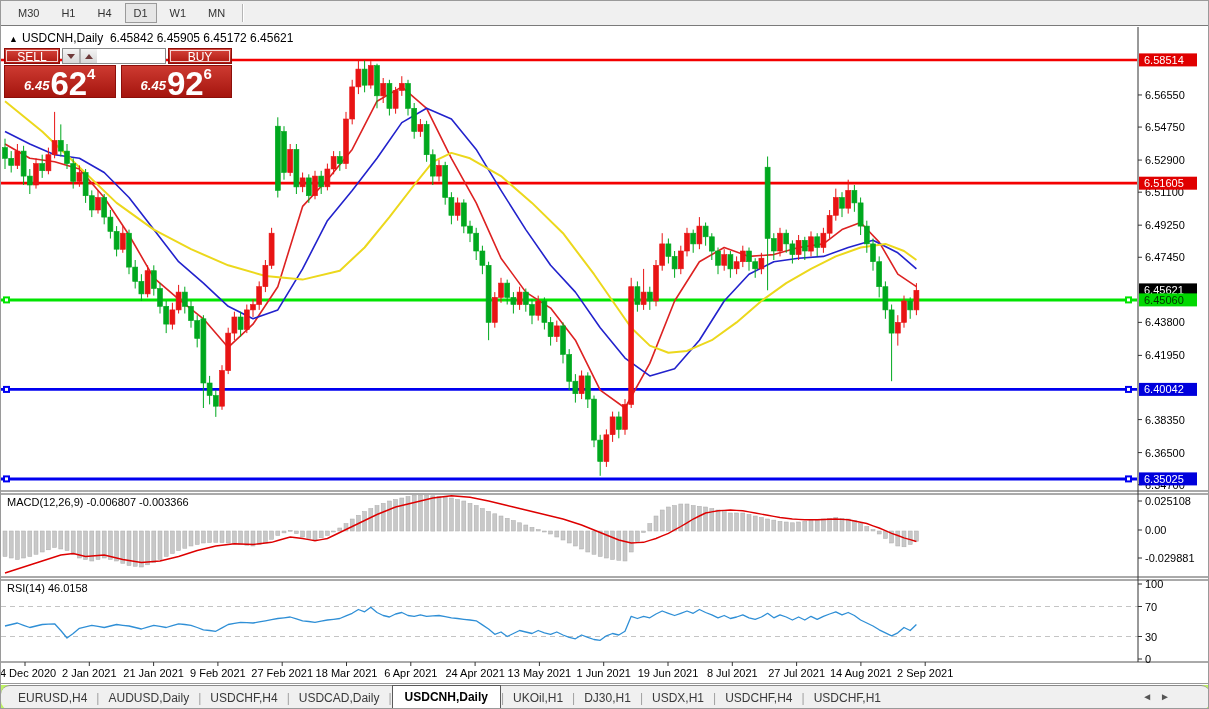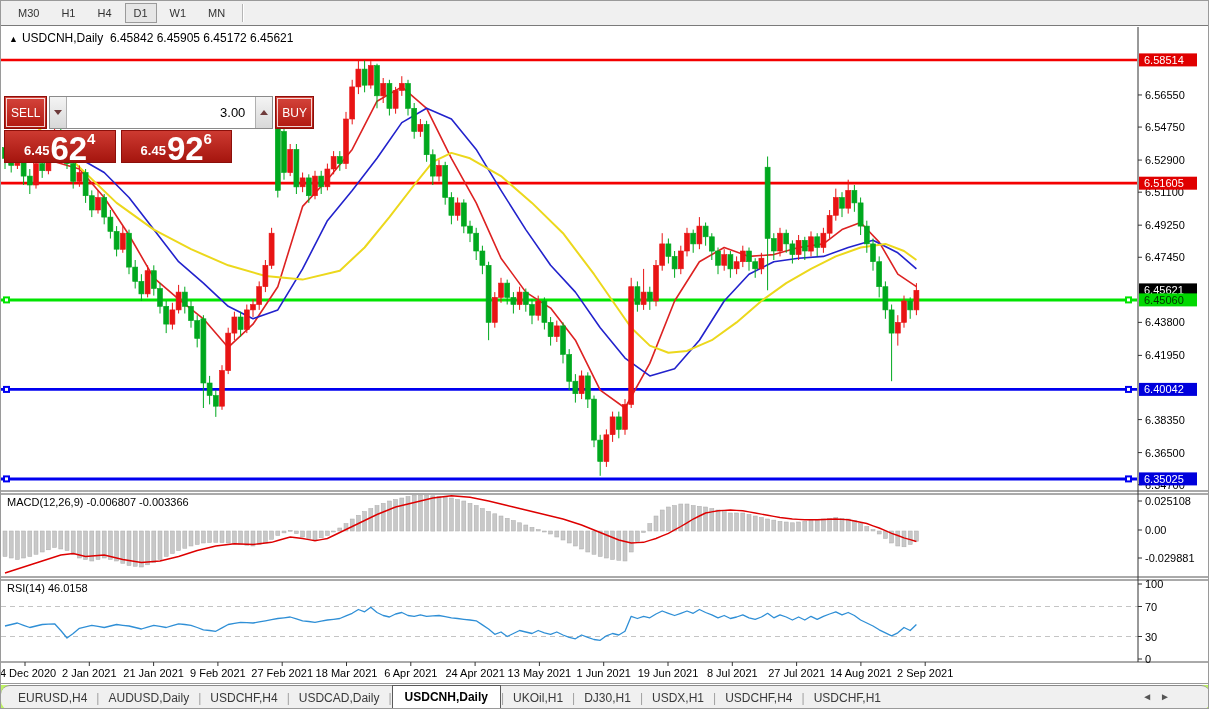--- a/index.html
+++ b/index.html
@@ -11,36 +11,36 @@
   .tf-btn{font-size:11px;color:#333;padding:3px 8px;margin:0 2px;border:1px solid transparent;background:transparent;cursor:default;}
   .tf-btn.active{background:#e6e6e6;border:1px solid #9a9a9a;}
   .tb-sep{width:1px;height:18px;background:#b5b5b5;margin:0 6px;border-right:1px solid #fff;}
   
   #chart-svg{position:absolute;left:0;top:25px;}
   .chart-title{position:absolute;left:8px;top:30px;font-size:12px;color:#000;white-space:nowrap;z-index:5;}
   .chart-title .mk{font-size:9px;margin-right:4px;}
   .pane-label{position:absolute;left:6px;font-size:11px;color:#000;z-index:5;}
   
   .trade-panel{position:absolute;left:3px;top:47px;width:228px;z-index:6;}
-  .tp-row1{display:flex;height:33px;margin-top:48px;}
+  .tp-row1{display:flex;height:16px;}
   .tp-sell,.tp-buy{width:56px;background:linear-gradient(#d5453c,#b01810);color:#fff;font-size:12px;
        border:1px solid #8c0f0a;outline:1px solid rgba(255,255,255,.8);outline-offset:-3px;cursor:pointer;font-family:inherit;}
   .tp-buy{width:64px;}
   .tp-vol{flex:1;display:flex;margin:0 2px;border:1px solid #8a8a8a;background:#fff;}
   .tp-spin{width:17px;background:linear-gradient(#f4f4f4,#d8d8d8);border:none;border-right:1px solid #b0b0b0;
        display:flex;align-items:center;justify-content:center;cursor:pointer;padding:0;}
   .tp-spin:last-child{border-right:none;border-left:1px solid #b0b0b0;}
   .tri-dn{width:0;height:0;border-left:4px solid transparent;border-right:4px solid transparent;border-top:5px solid #6e3a3a;}
   .tri-up{width:0;height:0;border-left:4px solid transparent;border-right:4px solid transparent;border-bottom:5px solid #6e3a3a;}
   .tp-vol-input{flex:1;border:none;font-size:13px;text-align:right;padding-right:10px;font-family:inherit;min-width:0;}
   .tp-row2{display:flex;margin-top:1px;height:33px;}
   .tp-quote{flex:1;background:linear-gradient(#cd3a31,#a5150e);border:1px solid #8c0f0a;color:#fff;
        display:flex;align-items:flex-end;justify-content:center;cursor:pointer;}
   .tp-quote:first-child{margin-right:5px;}
-  .tp-small{font-size:13px;font-weight:bold;margin:1px 1px 4px 0;}
+  .tp-small{font-size:13px;font-weight:bold;margin:1px 1px 4px 0;font-style:italic;}
   .tp-big{font-size:33px;font-weight:bold;line-height:26px;}
   .tp-sup{font-size:15px;font-weight:bold;margin-bottom:15px;}
   
   .tabbar{position:absolute;left:0;top:684px;width:1209px;height:25px;background:#f0f0f0;
           border-top:1px solid #8a8a8a;display:flex;align-items:center;padding-left:8px;box-sizing:border-box;border-radius:9px;}
   .tab{font-size:12px;color:#3a3a3a;padding:3px 9px;white-space:nowrap;cursor:pointer;}
   .tab.active{background:#fff;border:1px solid #5a5a5a;border-bottom:1px solid #fff;font-weight:bold;color:#000;margin-top:-2px;padding:4px 12px;}
   .tab-sep{color:#a0a0a0;font-size:12px;}
   .tab-arrows{position:absolute;right:40px;top:5px;display:flex;gap:8px;}
   .tab-arrow{font-size:10px;color:#555;cursor:pointer;}
@@ -635,21 +635,20 @@
   <div class="pane-label" style="top:495px">MACD(12,26,9) -0.006807 -0.003366</div>
   <div class="pane-label" style="top:581px">RSI(14) 46.0158</div>
 
   <div class="trade-panel">
     <div class="tp-row1">
       <button class="tp-sell">SELL</button>
       <div class="tp-vol">
         <button class="tp-spin">
             <span class="tri-dn"></span>
           </button>
-        <input class="tp-vol-input" value="3.00" style="">
         <button class="tp-spin">
             <span class="tri-up"></span>
           </button>
       </div>
       <button class="tp-buy">BUY</button>
     </div>
     <div class="tp-row2">
       <div class="tp-quote">
         <span class="tp-small">6.45</span>
         <span class="tp-big">62</span>

